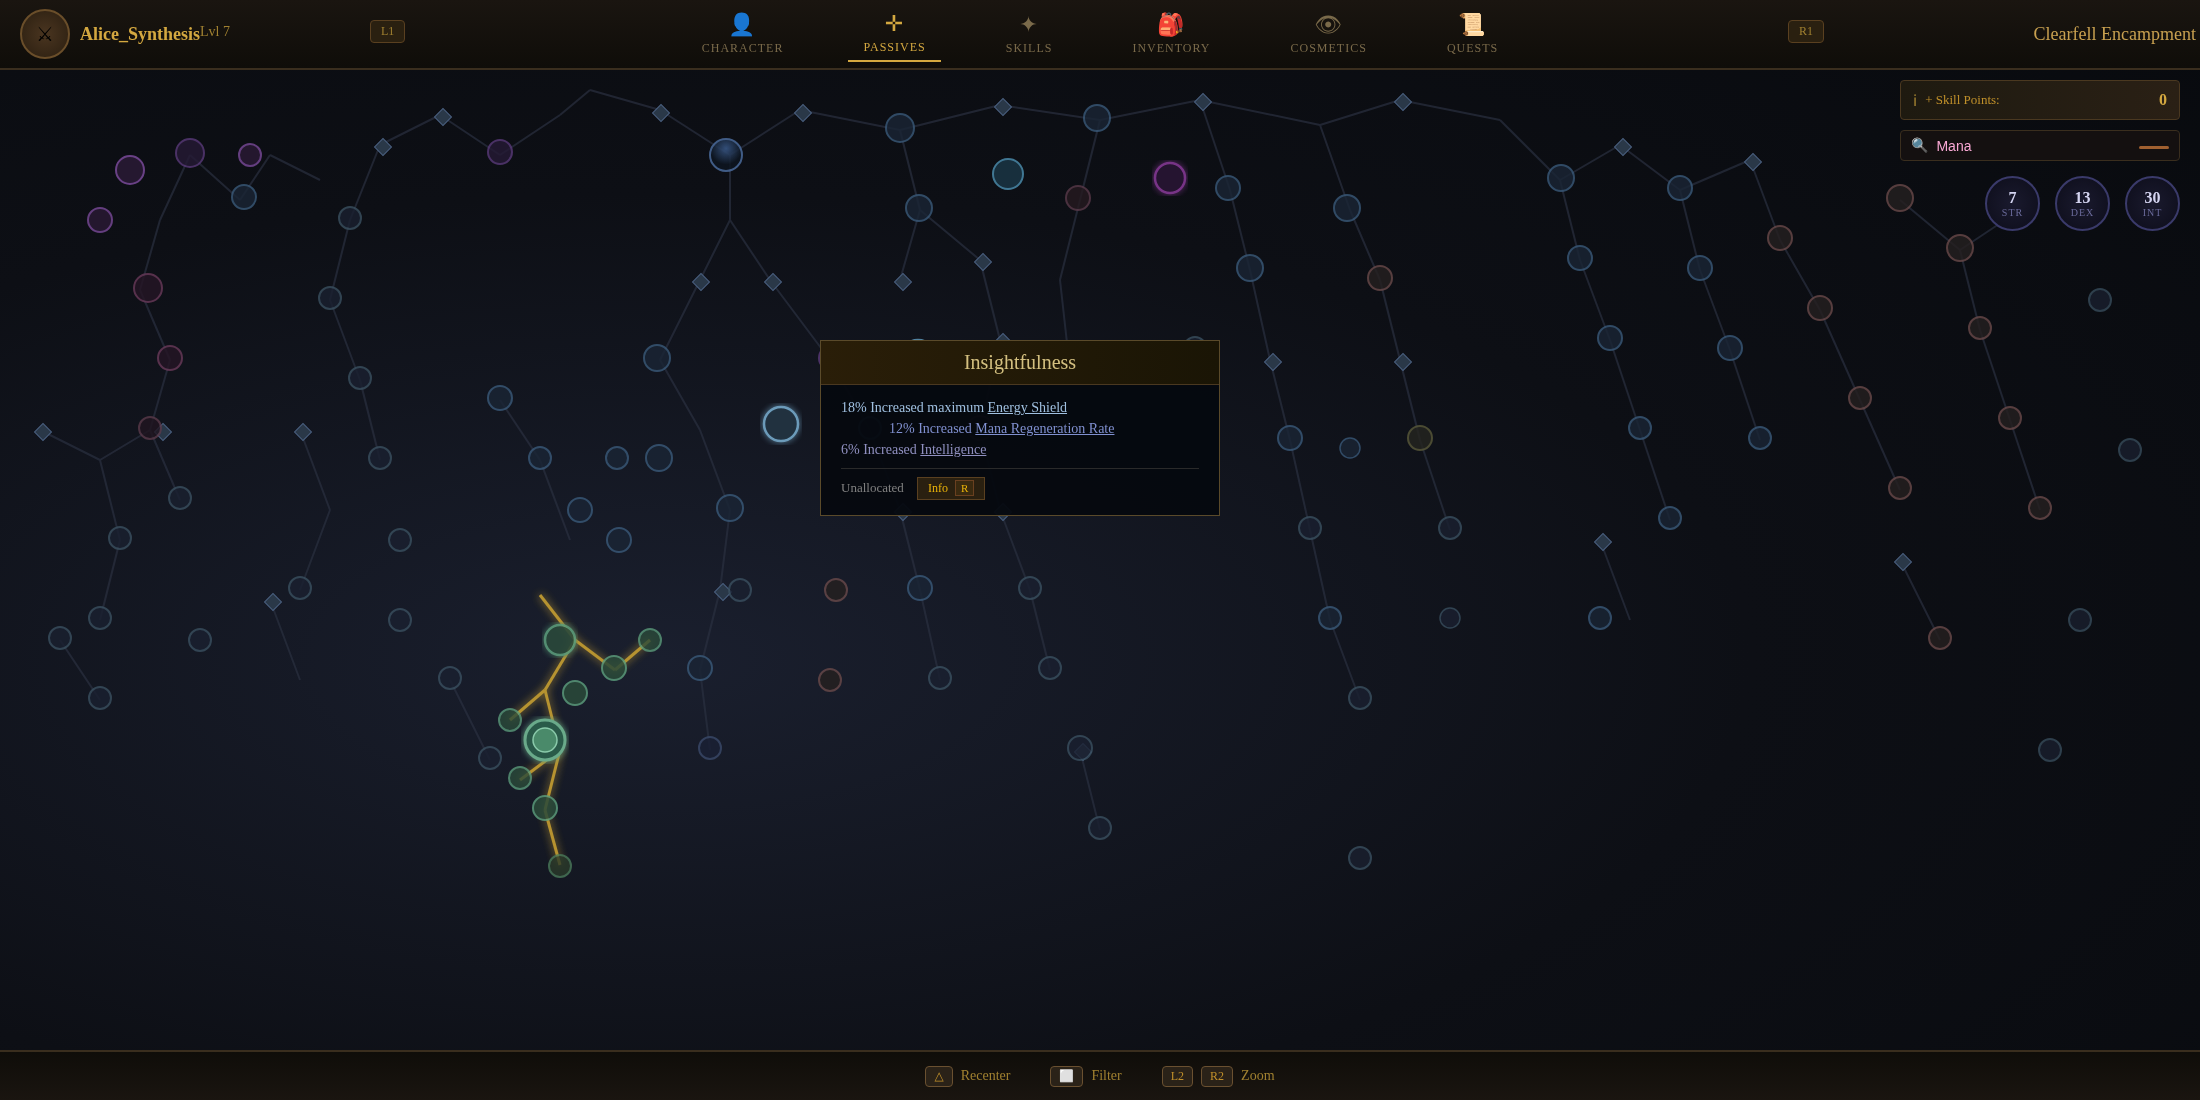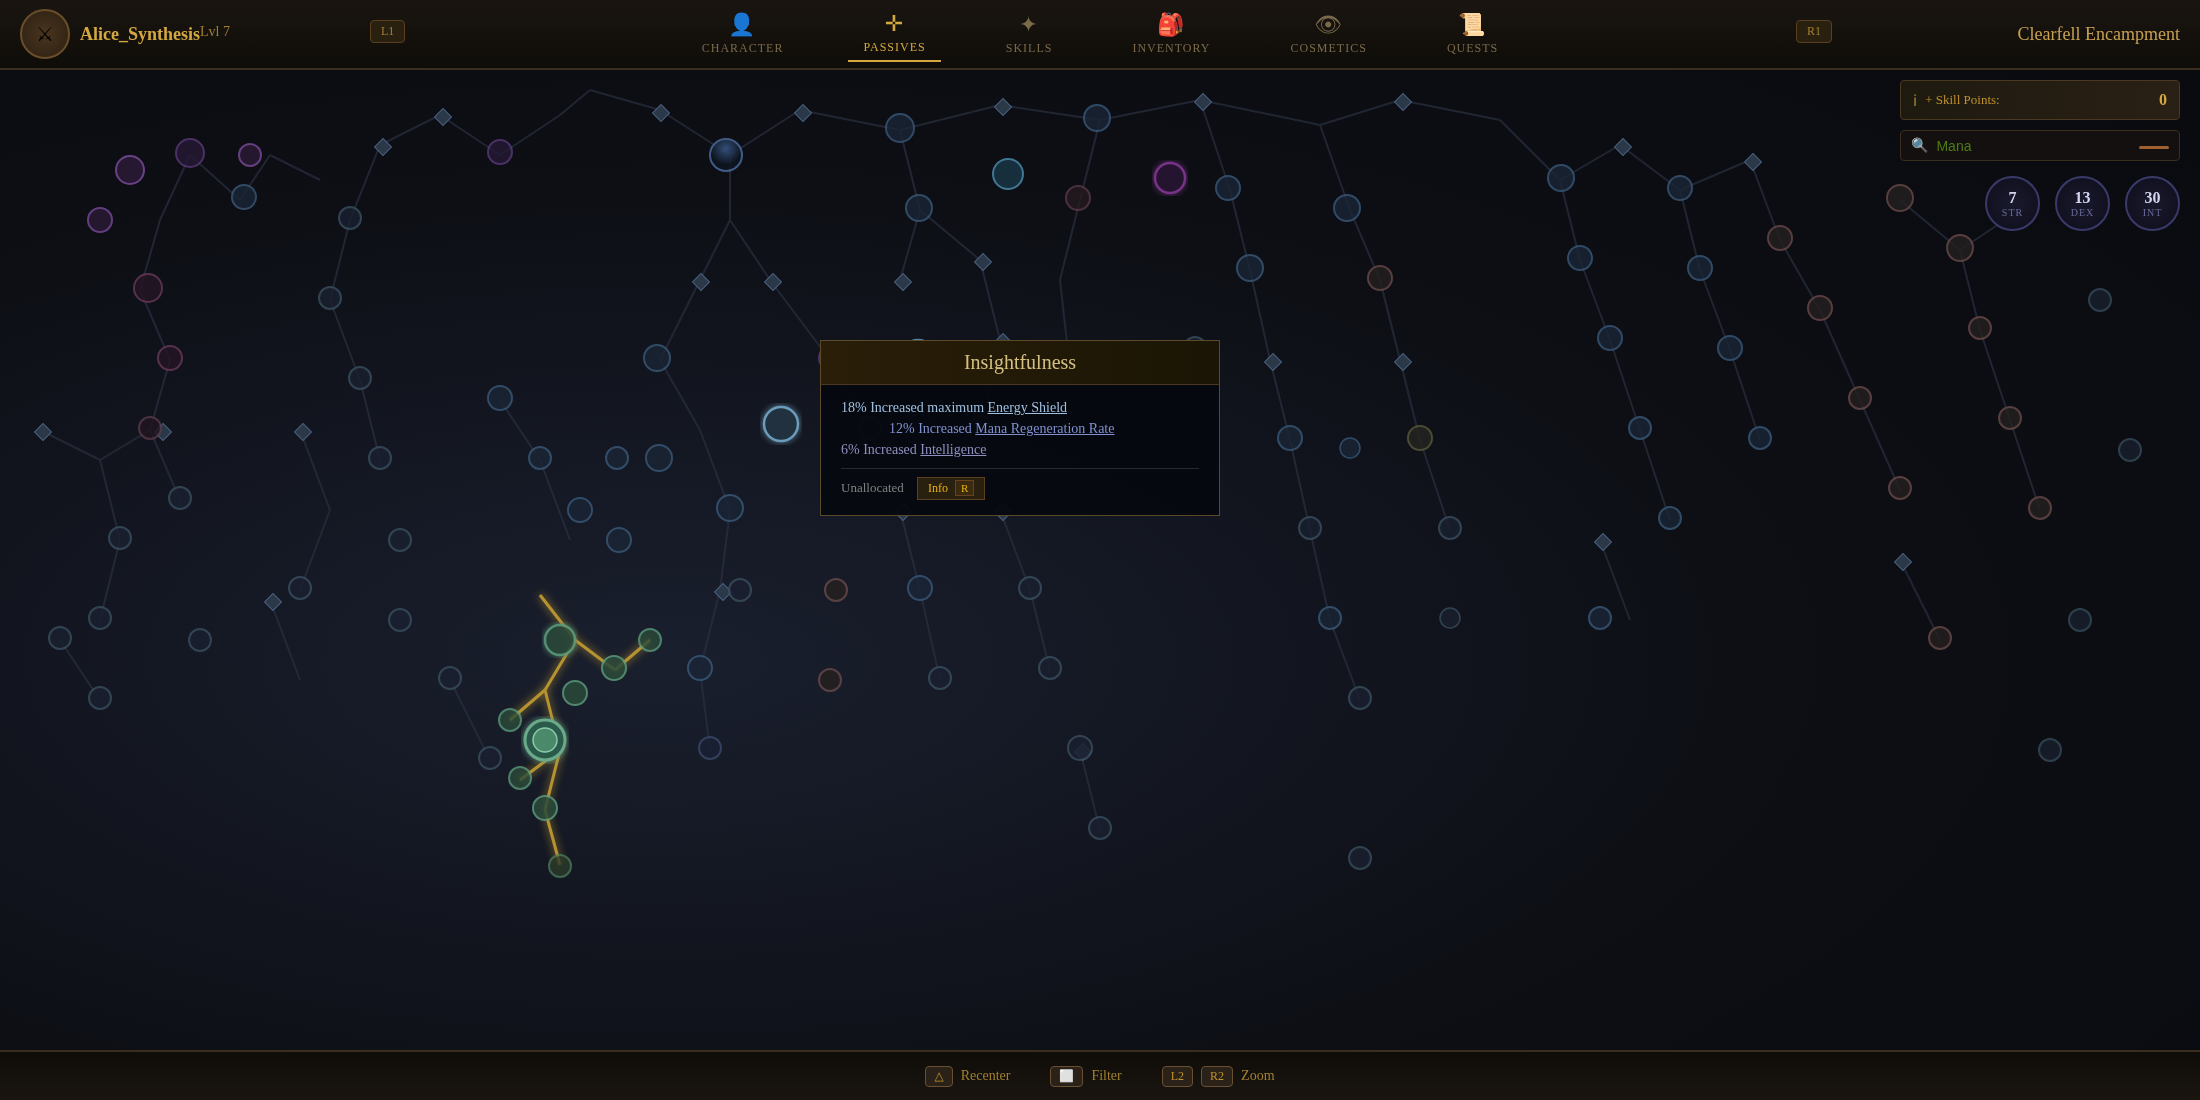--- a/index.html
+++ b/index.html
@@ -100,21 +100,21 @@
     }
 
     .nav-tab-icon {
       font-size: 22px;
       margin-bottom: 3px;
     }
 
     #location-name {
       color: #c8a050;
       font-size: 18px;
-      padding-right: 20px;
+      padding-right: 4px;
       min-width: 280px;
       text-align: right;
     }
 
     
     #bottom-bar {
       position: absolute;
       bottom: 0; left: 0; right: 0;
       height: 50px;
       background: linear-gradient(0deg, #1a1510 0%, #0f0d09 100%);
@@ -295,21 +295,21 @@
     .trigger-btn {
       background: #2a2010;
       border: 1px solid #5a4020;
       border-radius: 4px;
       padding: 3px 10px;
       color: #a08030;
       font-size: 12px;
     }
 
     #l1-btn { position: absolute; left: 370px; top: 20px; }
-    #r1-btn { position: absolute; right: 368px; top: 20px; margin-left: 48px; }
+    #r1-btn { position: absolute; right: 376px; top: 20px; margin-left: 48px; }
   </style>
 </head>
 <body>
 
 <div id="skill-tree-bg"></div>
 
 <svg id="tree-svg" xmlns="http://www.w3.org/2000/svg">
   <defs>
     <filter id="glow-teal">
       <feGaussianBlur stdDeviation="3" result="coloredBlur"></feGaussianBlur>
@@ -657,21 +657,21 @@
 <div id="right-panel">
 
   <div id="skill-points-bar">
     <span style="color:#a08030;font-size:16px;">ℹ</span>
     <span id="skill-points-label">+ Skill Points:</span>
     <span id="skill-points-value">0</span>
   </div>
 
   <div id="search-bar">
     <span style="font-size:14px;">🔍</span>
-    <input id="search-input" type="text" style="background: transparent; border: none; color: #4d7c0f; font-size: 14px; outline: none; flex: 1 1 0%;" value="Mana">
+    <input id="search-input" type="text" style="background: transparent; border: none; color: #f9a8d4; font-size: 14px; outline: none; flex: 1 1 0%;" value="Mana">
     <div style="width:30px;height:3px;background:#a06030;border-radius:2px;margin-top:4px;"></div>
   </div>
 
   <div id="stats-row">
     <div class="stat-badge">
       <span class="stat-value">7</span>
       <span class="stat-label">STR</span>
     </div>
     <div class="stat-badge">
       <span class="stat-value">13</span>

